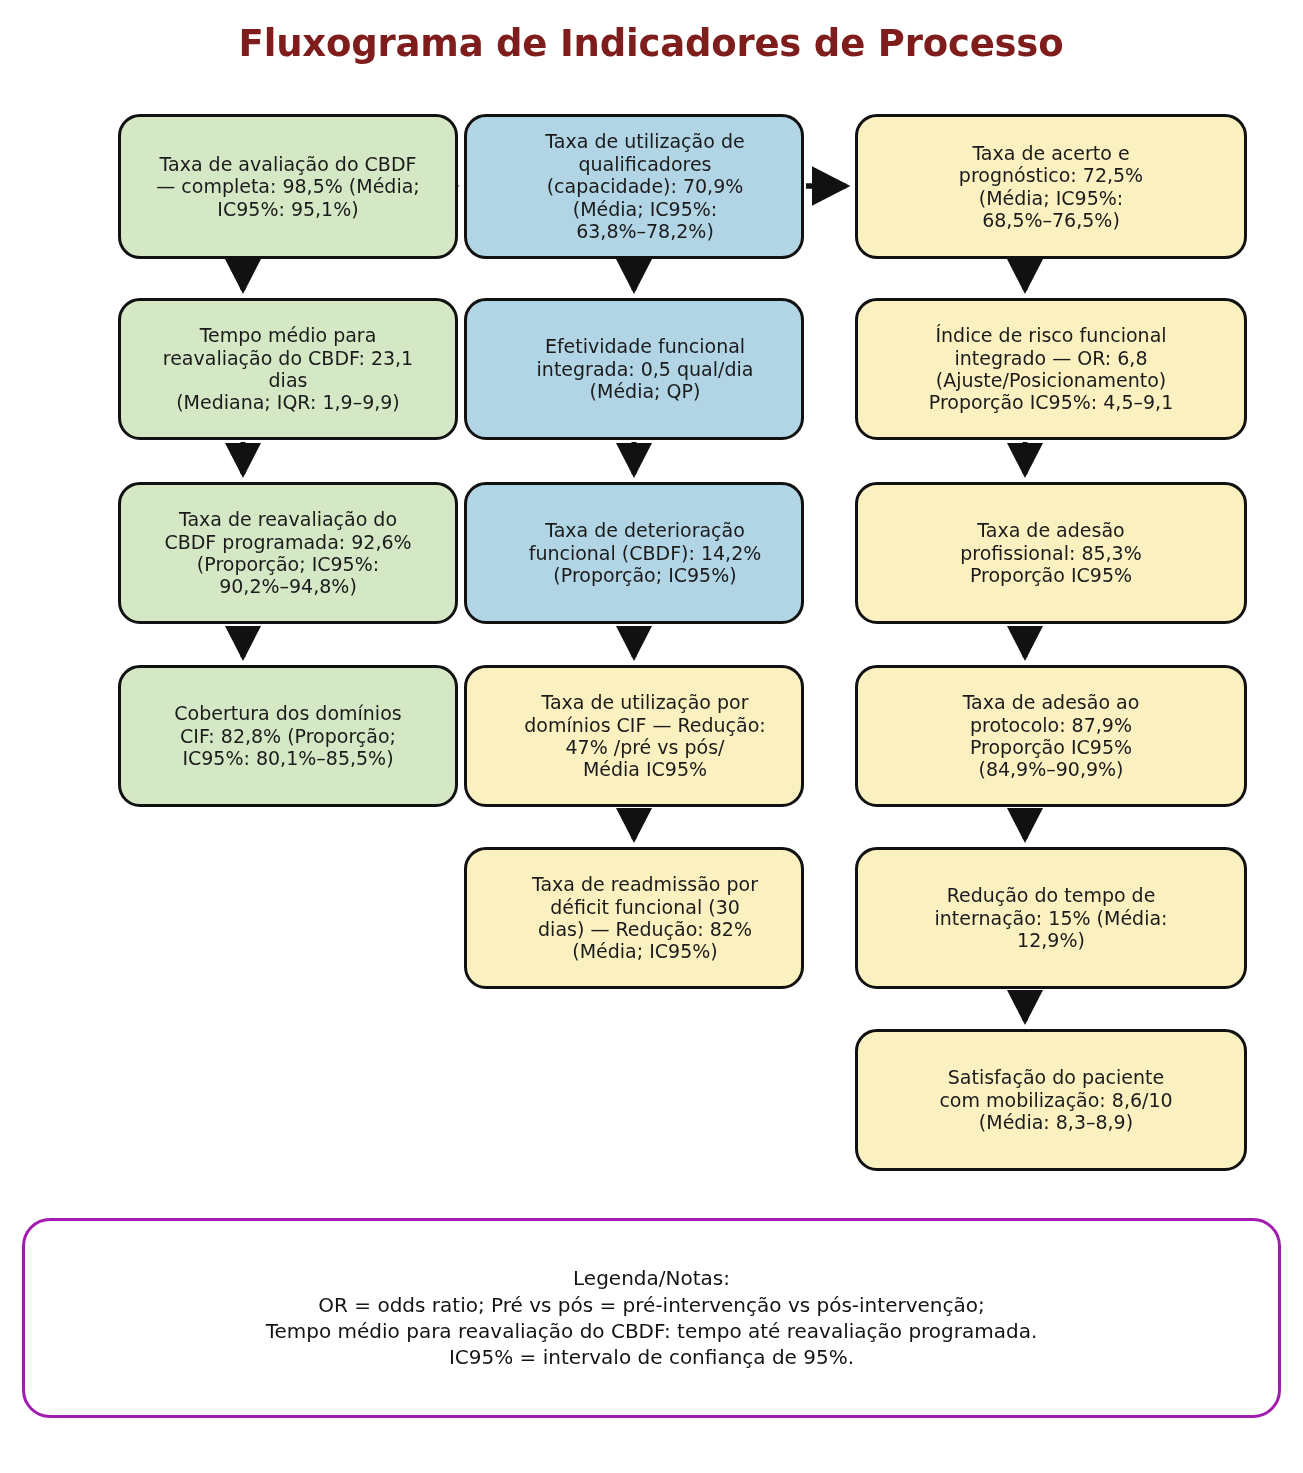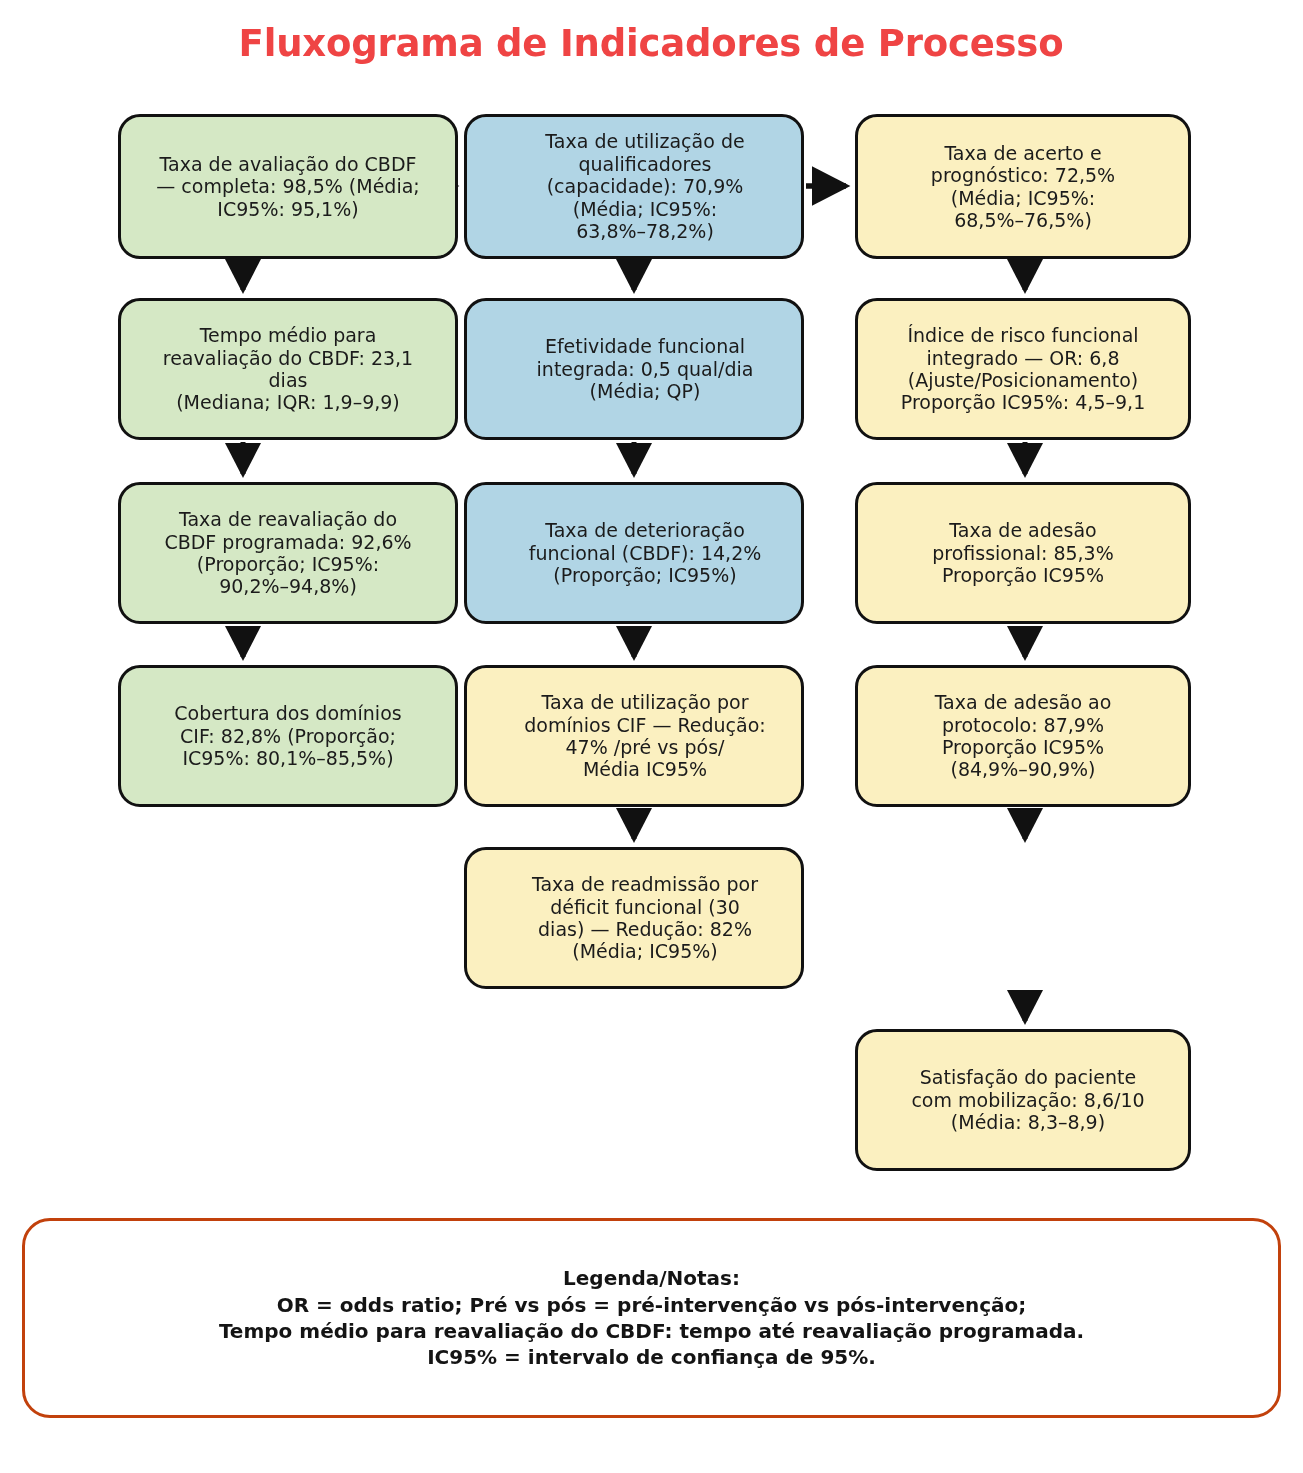--- a/index.html
+++ b/index.html
@@ -19,21 +19,21 @@
   #page-title {
     position: absolute;
     top: 22px;
     left: 0;
     width: 1302px;
     text-align: center;
     font-family: "DejaVu Sans", sans-serif;
     font-size: 37px;
     font-weight: bold;
     letter-spacing: -0.2px;
-    color: #ef4444;
+    color: #7f1d1d;
   }
 
   .flow-canvas {
     position: absolute;
     top: 0;
     left: 0;
     width: 1303px;
     height: 1473px;
   }
 
@@ -54,50 +54,49 @@
     font-family: "DejaVu Sans", sans-serif;
   }
 
   .node.green  { background: #d5e8c5; }
   .node.blue   { background: #b1d5e5; }
   .node.yellow { background: #fbf0c0; }
 
   
   .col-a { left: 73px;  width: 340px; margin-left: 45px; }
   .col-b { left: 464px; width: 340px; padding-left: 32px; }
-  .col-c { left: 855px; width: 336px; }
+  .col-c { left: 855px; width: 392px; }
 
   
   .row-1 { top: 114px;  height: 145px; }
   .row-2 { top: 298px;  height: 142px; }
   .row-3 { top: 482px;  height: 142px; }
   .row-4 { top: 665px;  height: 142px; }
   .row-5 { top: 847px;  height: 142px; }
   .row-6 { top: 1029px; height: 142px; padding-left: 20px; }
 
   .legend-box {
     position: absolute;
     left: 22px;
     top: 1218px;
     width: 1259px;
     height: 200px;
     box-sizing: border-box;
-    border: 3px solid #c2410c;
+    border: 3px solid #a21caf;
     border-radius: 28px;
     background: #ffffff;
     display: flex;
     align-items: center;
     justify-content: center;
     text-align: center;
     font-size: 20px;
     line-height: 1.32;
     white-space: pre-line;
     color: #141414;
     padding: 0 24px;
-    font-weight: bold;
   }
 
   svg.arrows {
     position: absolute;
     left: 0;
     top: 0;
     width: 1303px;
     height: 1473px;
     pointer-events: none;
   }
@@ -184,20 +183,23 @@
 integrado — OR: 6,8
 (Ajuste/Posicionamento)
 Proporção IC95%: 4,5–9,1</div>
     <div class="node yellow col-c row-3">Taxa de adesão
 profissional: 85,3%
 Proporção IC95%</div>
     <div class="node yellow col-c row-4">Taxa de adesão ao
 protocolo: 87,9%
 Proporção IC95%
 (84,9%–90,9%)</div>
+    <div class="node yellow col-c row-5">Redução do tempo de
+internação: 15% (Média:
+12,9%)</div>
     <div class="node yellow col-c row-6">Satisfação do paciente
 com mobilização: 8,6/10
 (Média: 8,3–8,9)</div>
 
     <div class="legend-box">Legenda/Notas:
 OR = odds ratio; Pré vs pós = pré-intervenção vs pós-intervenção;
 Tempo médio para reavaliação do CBDF: tempo até reavaliação programada.
 IC95% = intervalo de confiança de 95%.</div>
 
   </div>

